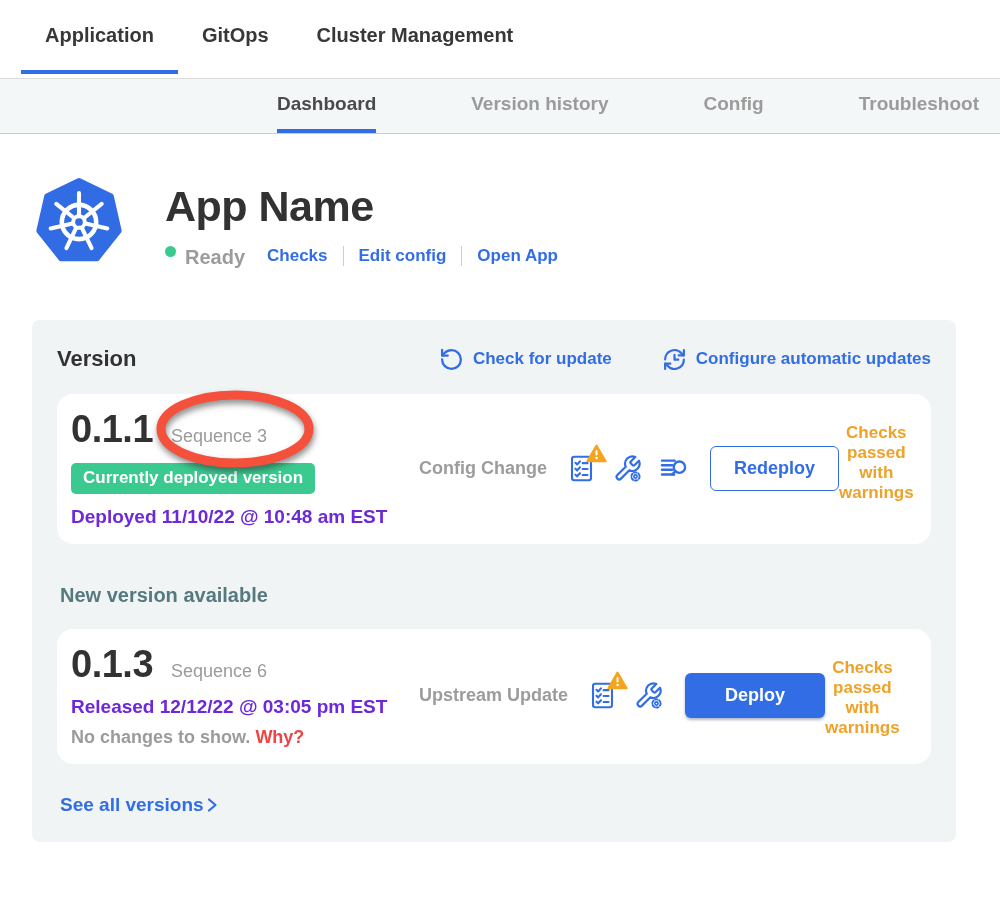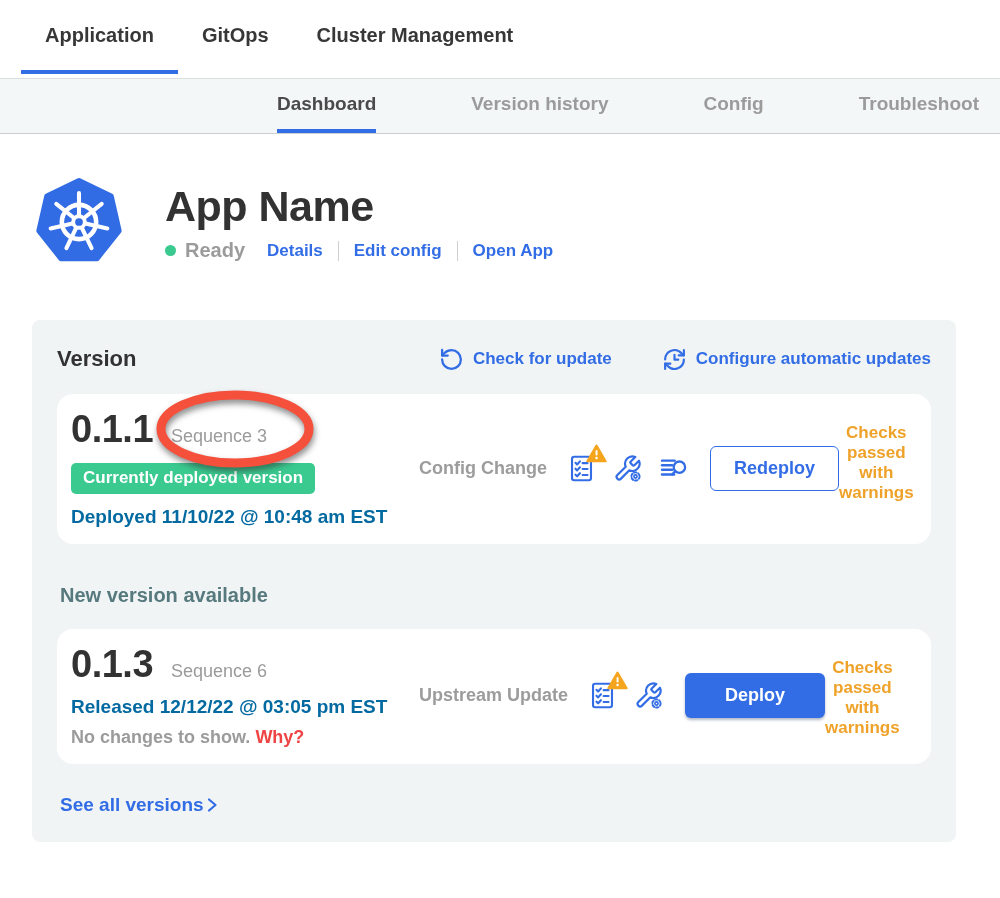--- a/index.html
+++ b/index.html
@@ -31,21 +31,21 @@
     height:100%; display:flex; align-items:center;
     font-size:19px; font-weight:600; color:#9b9b9b;
     border-bottom:4px solid transparent; cursor:pointer; white-space:nowrap;
   }
   .sub-tab.active { color:#4a4a4a; font-weight:700; border-bottom-color:#326de6; }
 
   
   .app-header { display:flex; align-items:flex-start; margin:42px 0 0 35px; gap:42px; }
   .k8s-logo { width:88px; height:92px; flex:none; }
   .app-title { font-size:43px; font-weight:800; letter-spacing:-0.5px; color:#323232; margin-top:6px; }
-  .status-row { display:flex; align-items:center; margin-top:8px; }
+  .status-row { display:flex; align-items:flex-start; margin-top:15px; }
   .status-dot { width:11px; height:11px; border-radius:50%; background:#3ac98f; margin-right:9px; }
   .status-text { font-size:20px; font-weight:700; color:#9b9b9b; margin-right:22px; }
   .hlink { font-size:17px; font-weight:700; color:#326de6; text-decoration:none; cursor:pointer; white-space:nowrap; }
   .vdiv { width:1px; height:20px; background:#cfcfcf; margin:0 15px; }
 
   
   .version-section {
     position:absolute; left:32px; top:320px; width:924px;
     background:#f0f4f5; border-radius:8px; padding:26px 25px 26px 25px;
   }
@@ -59,21 +59,21 @@
     padding:14px 14px 16px 14px; display:flex; align-items:stretch;
   }
   .vc-left { width:348px; flex:none; }
   .ver-row { display:flex; align-items:baseline; }
   .ver-num { font-size:38px; font-weight:800; color:#323232; letter-spacing:-0.5px; }
   .ver-seq { font-size:18px; font-weight:400; color:#9b9b9b; margin-left:18px; }
   .deployed-badge {
     display:inline-block; margin-top:12px; background:#3ac98f; color:#fff;
     font-size:17px; font-weight:700; padding:5px 12px 6px; border-radius:5px;
   }
-  .meta-text { margin-top:12px; font-size:19px; font-weight:600; color:#0369a1; }
+  .meta-text { margin-top:12px; font-size:19px; font-weight:600; color:#6d28d9; }
   .no-changes { margin-top:9px; font-size:18px; font-weight:600; color:#9b9b9b; }
   .why-link { color:#ef4444; font-weight:700; cursor:pointer; }
 
   .vc-right { flex:1; display:flex; flex-direction:row; justify-content:center; }
   .vc-row1 { display:flex; align-items:center; justify-content:flex-end; }
   .source-label { font-size:18px; font-weight:700; color:#9c9c9c; margin-right:auto; white-space:nowrap; }
   .icon-group { display:flex; align-items:center; gap:17px; margin:0 22px 0 20px; }
   .icon-wrap { position:relative; width:29px; height:29px; color:#326de6; cursor:pointer; }
   .warn-badge { position:absolute; top:-10px; right:-11px; width:21px; height:19px; }
   .checks-text { margin-top:15px; text-align:center; font-size:17px; font-weight:700; color:#efa229; padding-right:70px; }
@@ -136,21 +136,21 @@
       </g>
       <circle cx="50" cy="52" r="19.5" fill="none" stroke="#ffffff" stroke-width="5.2"></circle>
       <circle cx="50" cy="52" r="6.6" fill="#326ce5" stroke="#ffffff" stroke-width="4.4"></circle>
     </svg>
   </span>
   <div>
     <h1 class="app-title">App Name</h1>
     <div class="status-row">
       <span class="status-dot"></span>
       <span class="status-text">Ready</span>
-      <a class="hlink">Details</a>
+      <a class="hlink">Checks</a>
       <span class="vdiv"></span>
       <a class="hlink">Edit config</a>
       <span class="vdiv"></span>
       <a class="hlink">Open App</a>
     </div>
   </div>
 </header>
 
 <section class="version-section">
   <div class="section-head">

